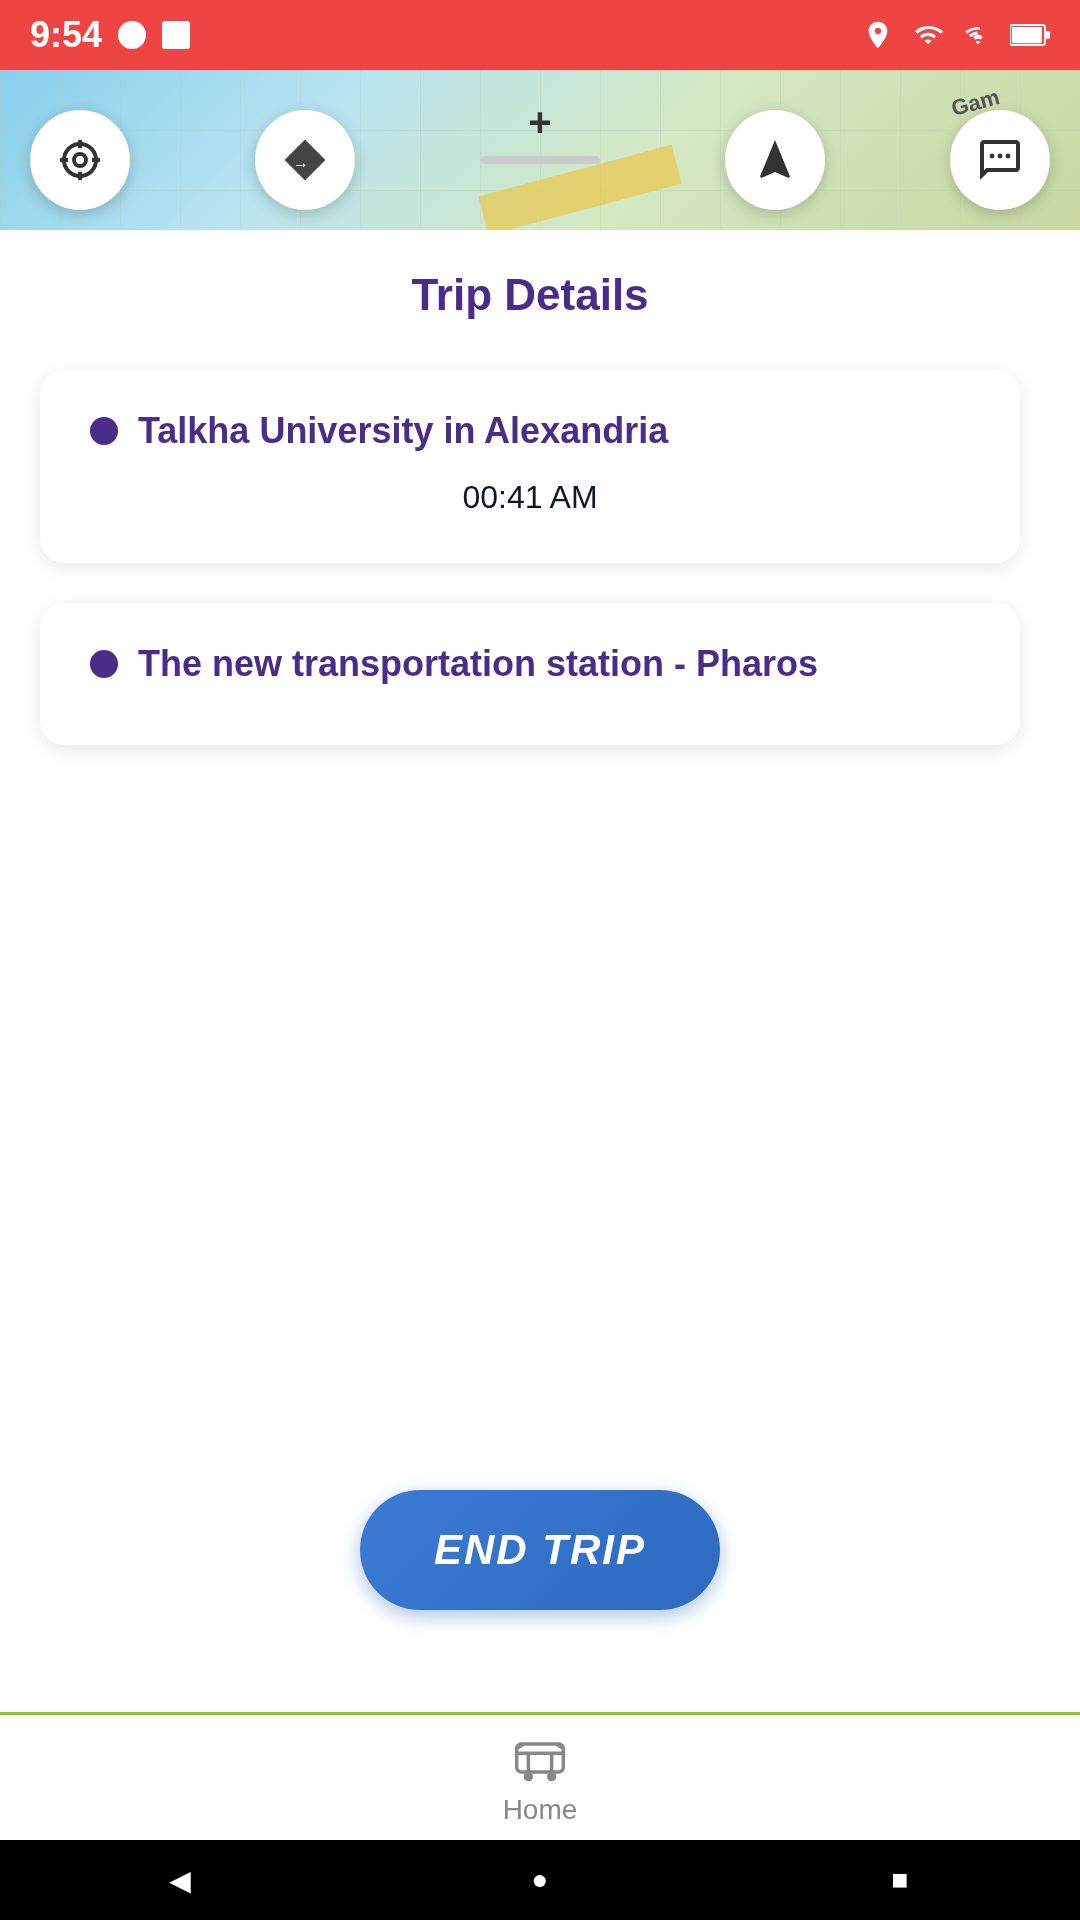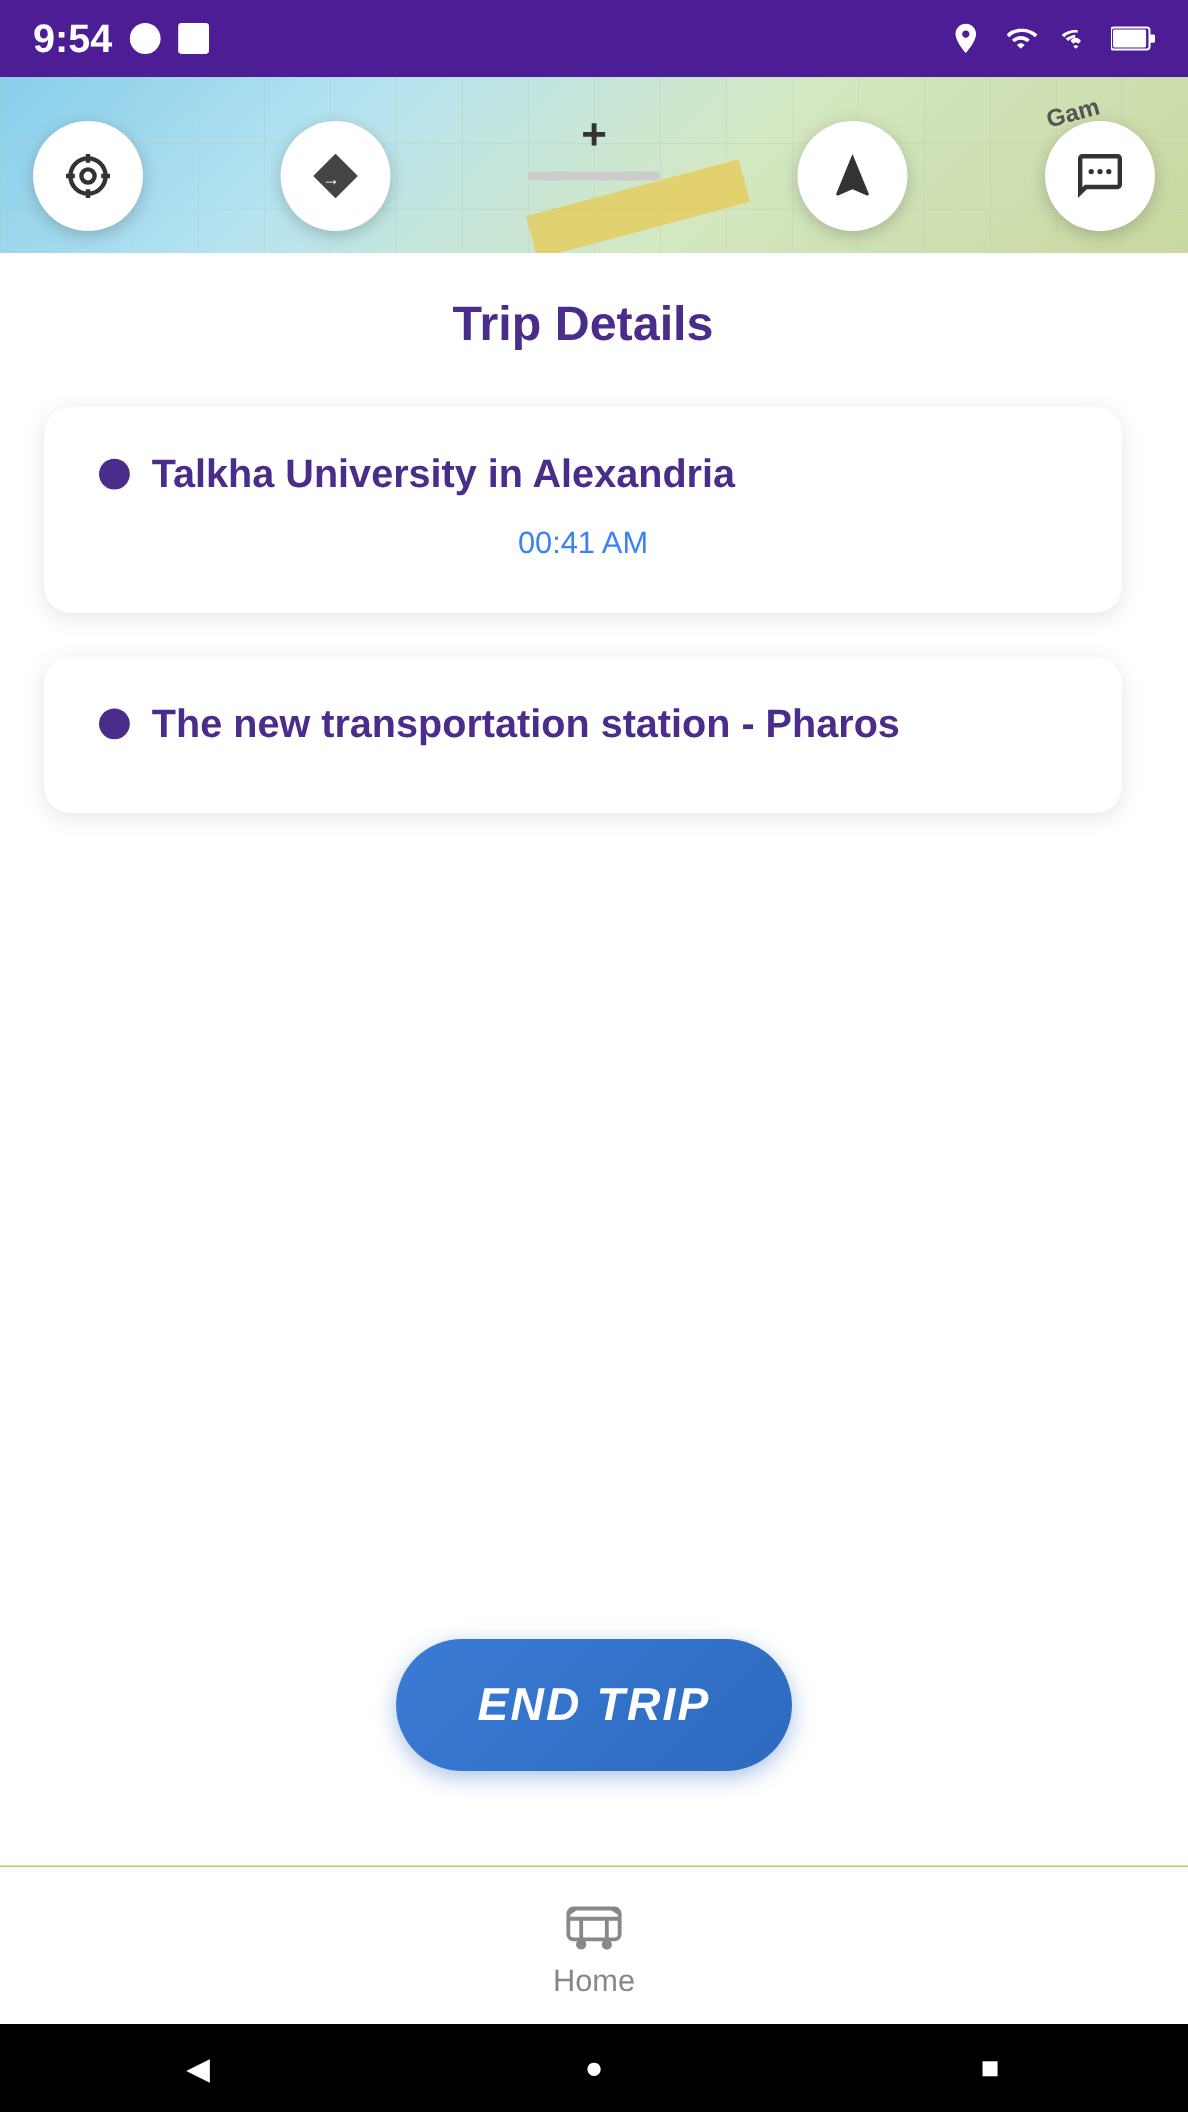--- a/index.html
+++ b/index.html
@@ -15,21 +15,21 @@
       font-family: 'Arial', sans-serif;
       background: #ffffff;
       overflow: hidden;
       position: relative;
     }
 
     
     .status-bar {
       width: 100%;
       height: 70px;
-      background: #4c1d95;
+      background: #ef4444;
       display: flex;
       align-items: center;
       justify-content: space-between;
       padding: 0 30px;
       position: relative;
       z-index: 10;
     }
 
     .status-left {
       display: flex;
@@ -201,22 +201,22 @@
     }
 
     .stop-details {
       text-align: center;
       color: #888;
       font-size: 32px;
       line-height: 1.6;
     }
 
     .stop-time {
-      color: #3b82f6;
-      font-size: 28px;
+      color: #0f172a;
+      font-size: 32px;
     }
 
     .stop-seats {
       color: #888;
       font-size: 32px;
     }
 
     
     .end-trip-btn {
       position: absolute;
@@ -241,23 +241,23 @@
       font-weight: bold;
       letter-spacing: 2px;
     }
 
     
     .bottom-nav {
       position: absolute;
       bottom: 0;
       left: 0;
       right: 0;
-      height: 144px;
+      height: 128px;
       background: white;
-      border-top: 1px solid #84cc16;
+      border-top: 3px solid #84cc16;
       display: flex;
       align-items: center;
     }
 
     .nav-item {
       flex: 1;
       display: flex;
       flex-direction: column;
       align-items: center;
       justify-content: center;

